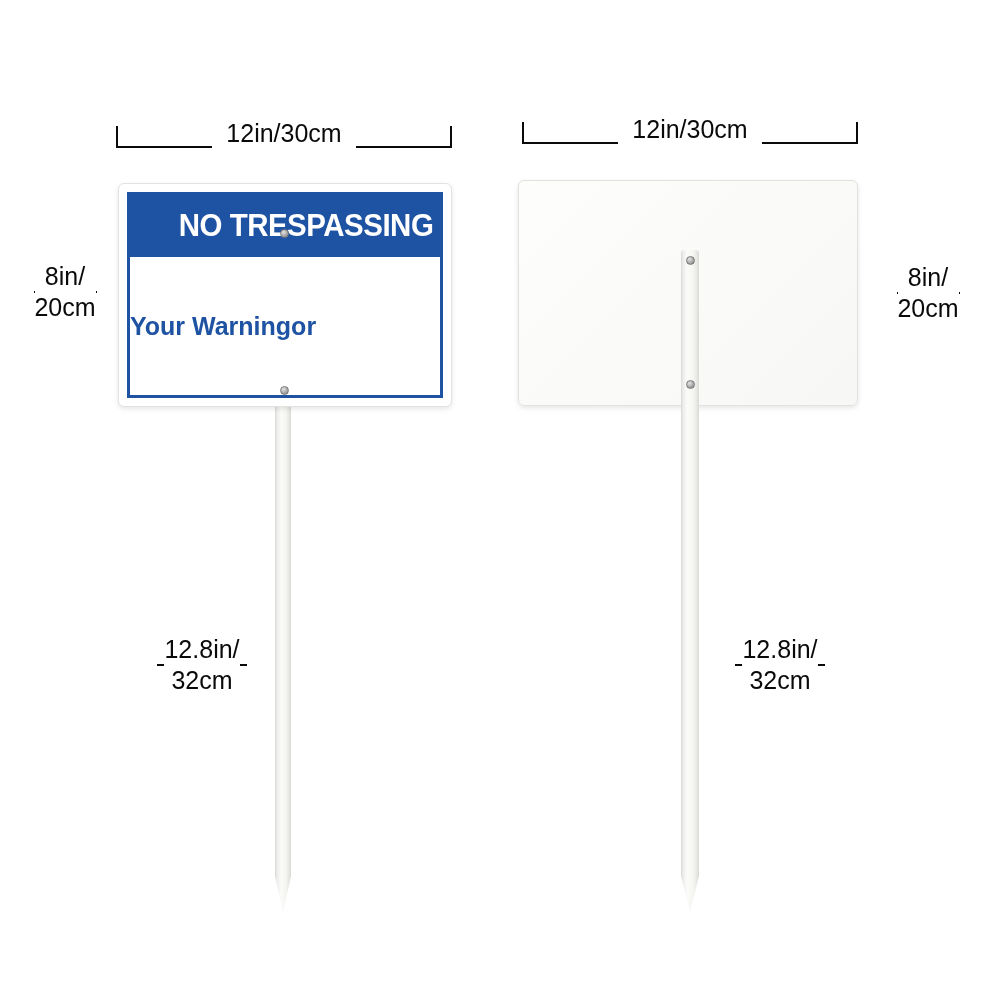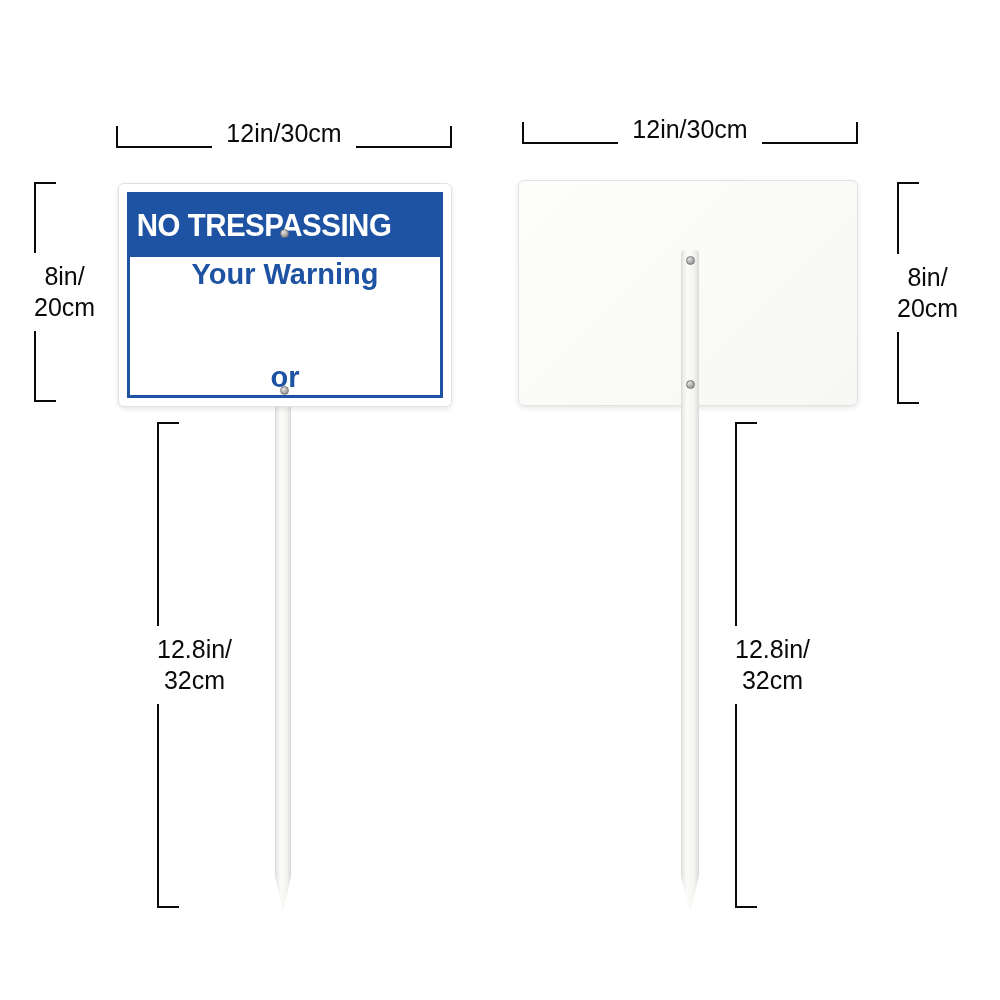--- a/index.html
+++ b/index.html
@@ -18,21 +18,21 @@
     overflow:hidden;
   }
 
   
   .dim{position:absolute;color:var(--dim-color);}
   .dim-h{display:flex;align-items:flex-end;}
   .dim-h .tick{width:2px;height:22px;background:var(--dim-color);}
   .dim-h .seg{flex:1;height:2px;background:var(--dim-color);}
   .dim-h .dim-label{padding:0 14px;font-size:25px;white-space:nowrap;}
 
-  .dim-v{display:flex;flex-direction:column;align-items:flex-start;}
+  .dim-v{display:flex;flex-direction:row;align-items:center;}
   .dim-v .tick{height:2px;width:22px;background:var(--dim-color);}
   .dim-v .seg{flex:1;width:2px;background:var(--dim-color);}
   .dim-v .dim-label{padding:8px 0;font-size:25px;line-height:1.25;text-align:center;white-space:nowrap;}
 
   
   .sign{
     position:absolute;
     background:#ffffff;
     border:1px solid #e2e2df;
     border-radius:6px;
@@ -43,34 +43,34 @@
     position:absolute;
     top:8px;left:8px;right:8px;bottom:8px;
     border:3px solid var(--sign-blue);
     display:flex;flex-direction:column;
     overflow:hidden;
   }
   .sign-header{
     background:var(--sign-blue);
     color:#ffffff;
     height:62px;
-    display:flex;align-items:center;justify-content:flex-start;
+    display:flex;align-items:center;justify-content:flex-end;
     font-weight:bold;
     font-size:31px;
     letter-spacing:-0.5px;
     transform-origin:center;
   }
   .sign-header-text{display:inline-block;transform:scaleX(0.95);}
   .sign-body{
     flex:1;
-    display:flex;flex-direction:column;
-    align-items:center;justify-content:space-between;
+    display:flex;flex-direction:row;
+    align-items:center;justify-content:flex-start;
     color:var(--sign-blue);
     font-weight:bold;
-    font-size:29px;
+    font-size:25px;
     line-height:1.2;
     text-align:center;
   }
   .sign-back{
     background:linear-gradient(135deg,#fdfdfc, #f7f7f5);
   }
 
   
   .stake{
     position:absolute;

